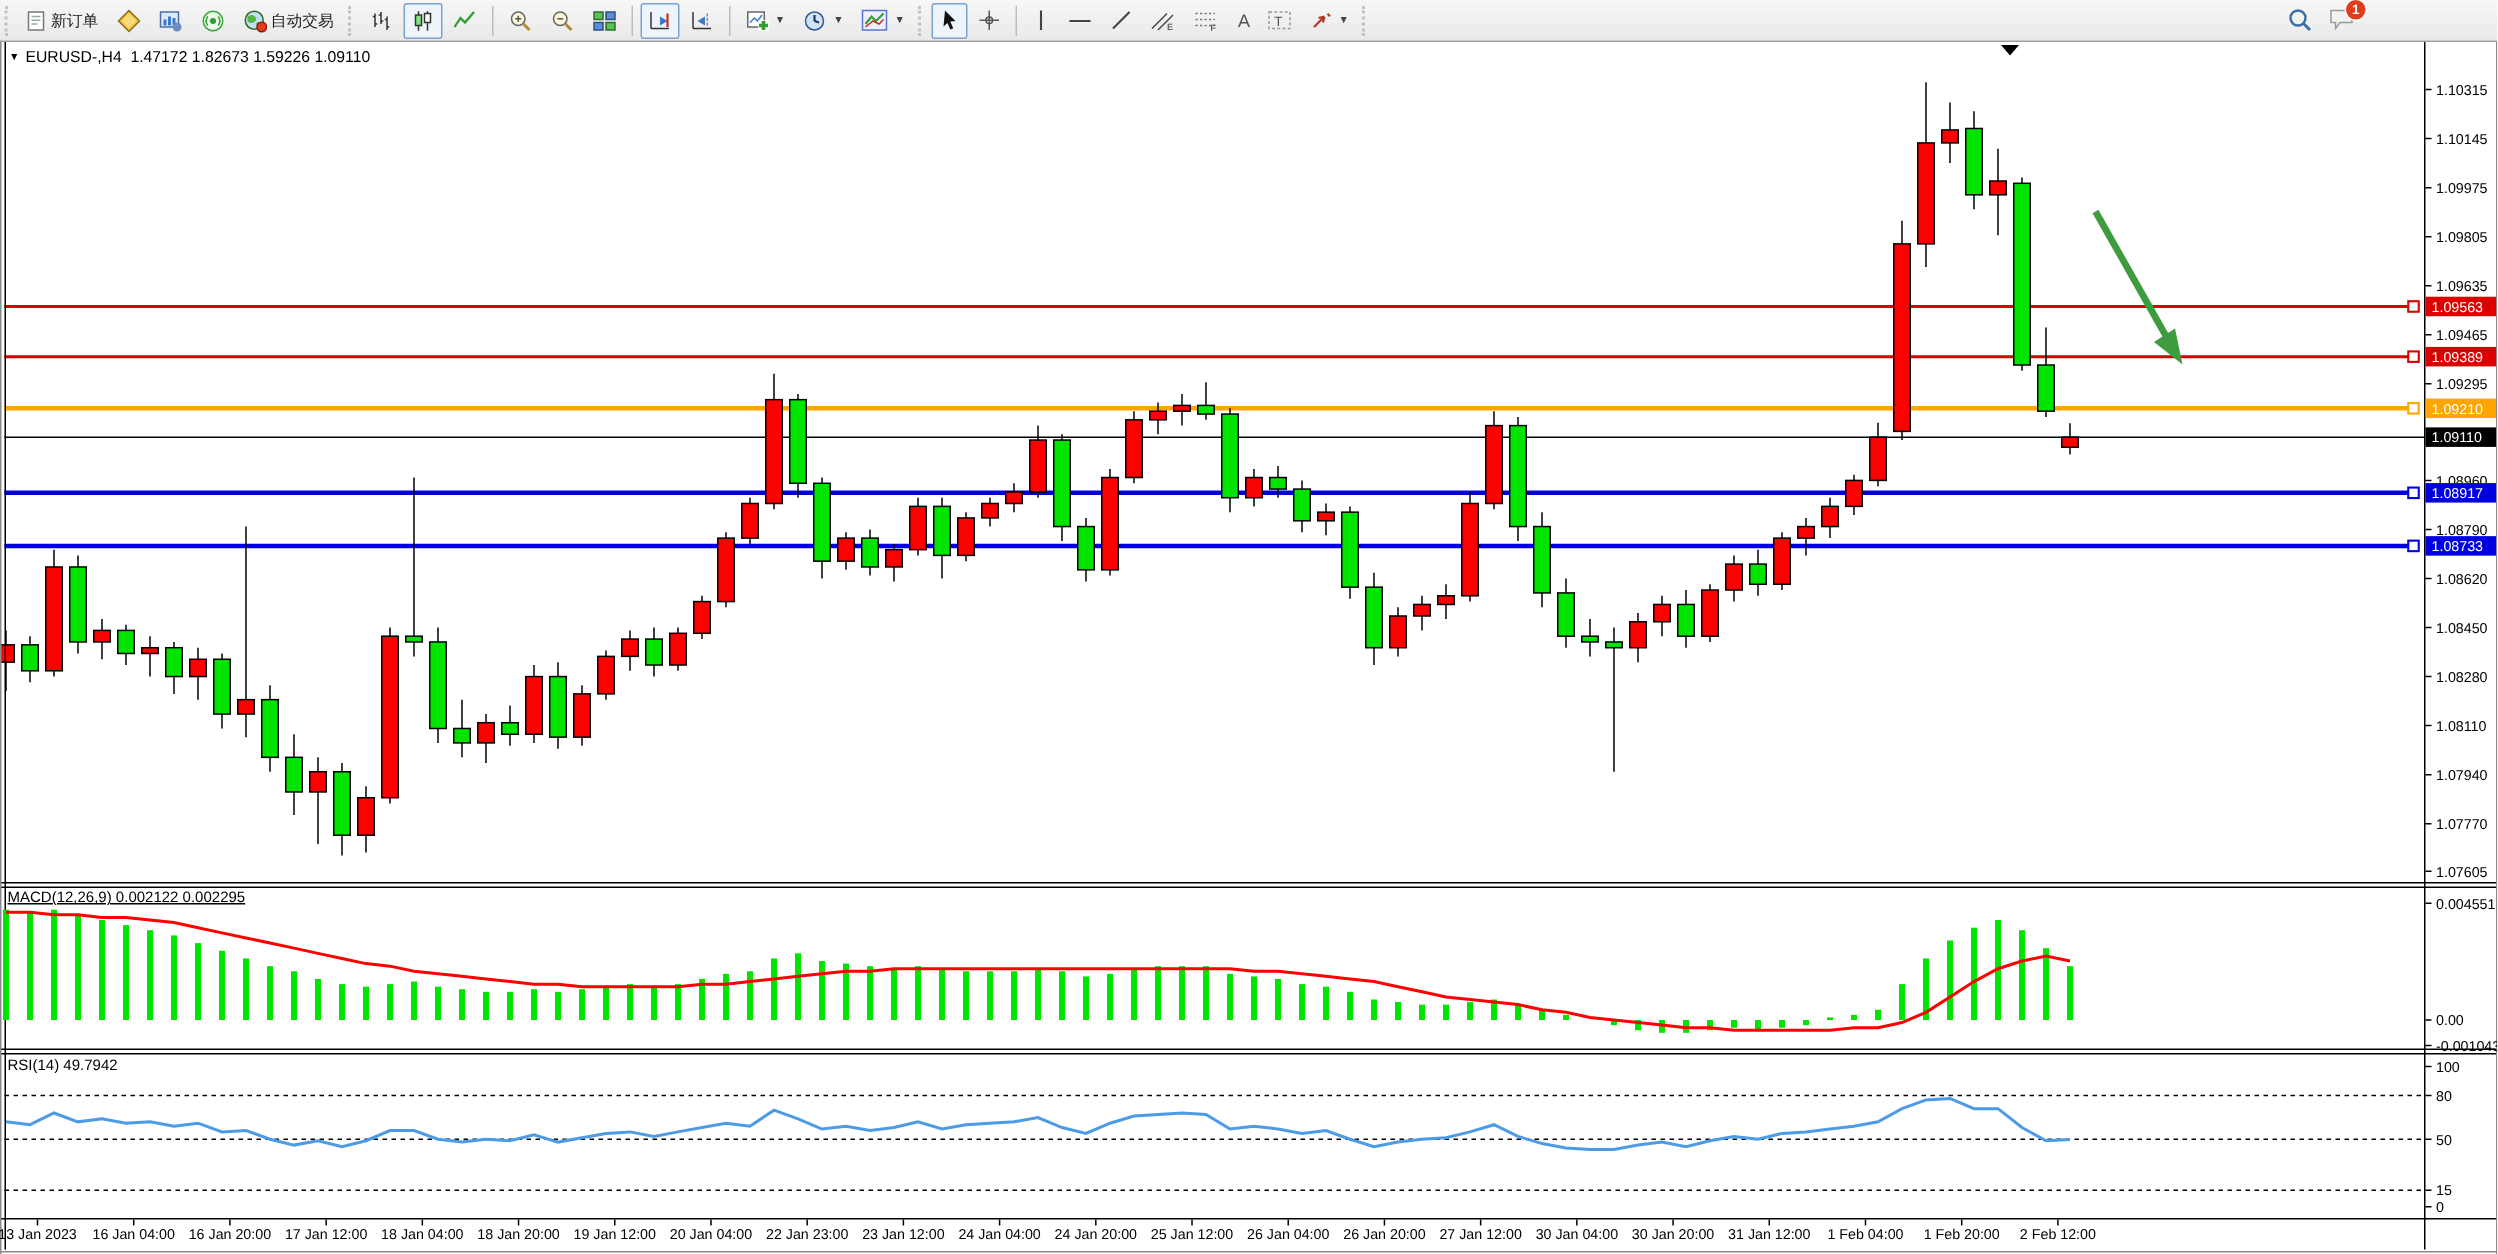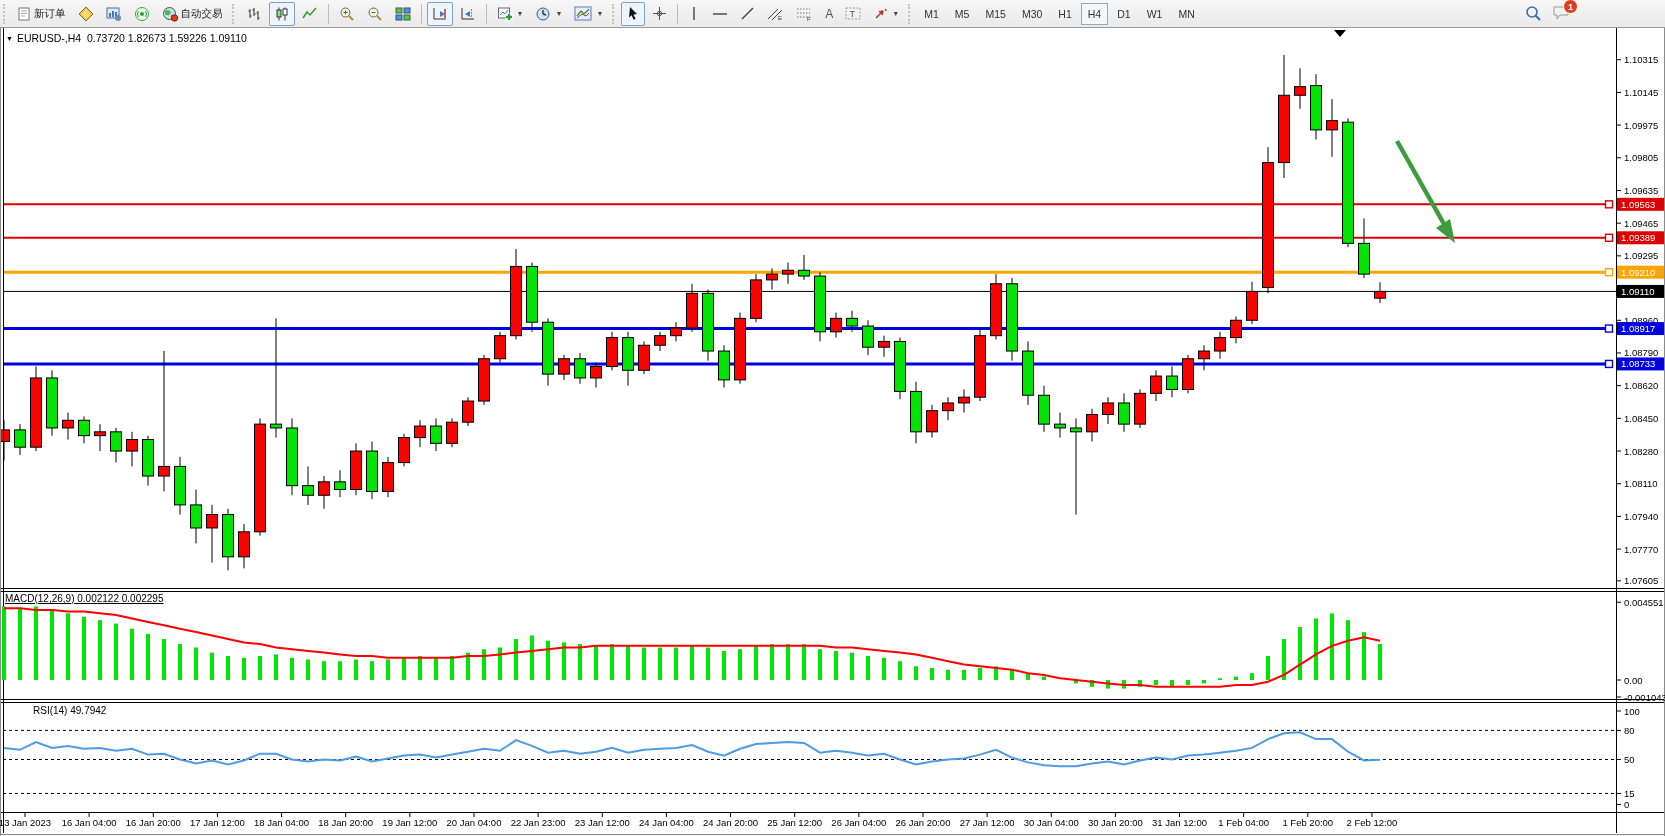--- a/index.html
+++ b/index.html
@@ -23,21 +23,21 @@
   #chat-badge{position:absolute;top:-6px;right:-8px;width:13px;height:13px;border-radius:50%;
               background:#e03c1f;color:#fff;font-size:9px;font-weight:bold;display:flex;
               align-items:center;justify-content:center;border:1px solid #fff;}
   
   #chartwin{position:absolute;left:0;top:28px;width:1665px;height:808px;background:#fff;}
   #cv{position:absolute;left:0;top:0;}
   .overlay{position:absolute;color:#000;white-space:nowrap;}
   #quote-line{left:6px;top:4px;font-size:10.5px;}
   #quote-line .tri{font-size:7px;vertical-align:1px;margin-right:4px;}
   #macd-label{left:5px;top:565px;font-size:10px;text-decoration:underline;}
-  #rsi-label{left:5px;top:677px;font-size:10px;padding-left:28px;}
+  #rsi-label{left:5px;top:677px;font-size:10px;}
   svg text{font-family:"Liberation Sans",sans-serif;}
 </style>
 </head>
 <body>
 
 <div id="screen">
 
   <div id="toolbar">
     <span class="grip"></span>
     <span class="tb">
@@ -234,21 +234,20 @@
         </svg>
     </span>
     <span class="tb">
       <svg width="15" height="15" viewBox="0 0 15 15">
           <path d="M3 12 L10 5 M10 5 l-4 1 M10 5 l-1 4" stroke="#b5372c" stroke-width="1.5" fill="none"></path>
           <path d="M12 3.2 l1.6 1.6" stroke="#b5372c" stroke-width="1.5"></path>
         </svg>
       <span class="caret">▼</span>
     </span>
     <span class="grip"></span>
-    <span id="tf-group"><span class="tf">M1</span><span class="tf">M5</span><span class="tf">M15</span><span class="tf">M30</span><span class="tf">H1</span><span class="tf sel">H4</span><span class="tf">D1</span><span class="tf">W1</span><span class="tf">MN</span></span>
     <span id="tb-right">
       <svg width="17" height="17" viewBox="0 0 17 17">
           <circle cx="7" cy="7" r="5" fill="none" stroke="#3a6ea5" stroke-width="1.6"></circle>
           <line x1="10.5" y1="10.5" x2="15" y2="15" stroke="#3a6ea5" stroke-width="2"></line>
         </svg>
       <span id="chat-wrap">
         <svg width="18" height="15" viewBox="0 0 18 15">
             <path d="M2 2 h14 v8 h-8 l-3 4 v-4 h-3 z" fill="#f2f2f2" stroke="#9a9a9a"></path>
           </svg>
         <span id="chat-badge">1</span>
@@ -663,21 +662,21 @@
           <line x1="1243.66" y1="813" x2="1243.66" y2="817" stroke="#000"></line>
           <text x="1243.66" y="826" font-size="9.5" fill="#000" text-anchor="middle">1 Feb 04:00</text>
           <line x1="1307.8" y1="813" x2="1307.8" y2="817" stroke="#000"></line>
           <text x="1307.8" y="826" font-size="9.5" fill="#000" text-anchor="middle">1 Feb 20:00</text>
           <line x1="1371.94" y1="813" x2="1371.94" y2="817" stroke="#000"></line>
           <text x="1371.94" y="826" font-size="9.5" fill="#000" text-anchor="middle">2 Feb 12:00</text>
         </g>
       </svg>
     <div class="overlay" id="quote-line">
       <span class="tri">▼</span><span>EURUSD-,H4</span>&nbsp;
-      <span>0.73720</span>
+      <span>1.47172</span>
       <span>1.82673</span>
       <span>1.59226</span>
       <span>1.09110</span>
     </div>
     <div class="overlay" id="macd-label">MACD(12,26,9) 0.002122 0.002295</div>
     <div class="overlay" id="rsi-label">RSI(14) 49.7942</div>
   </div>
 </div>
 
 </body></html>

